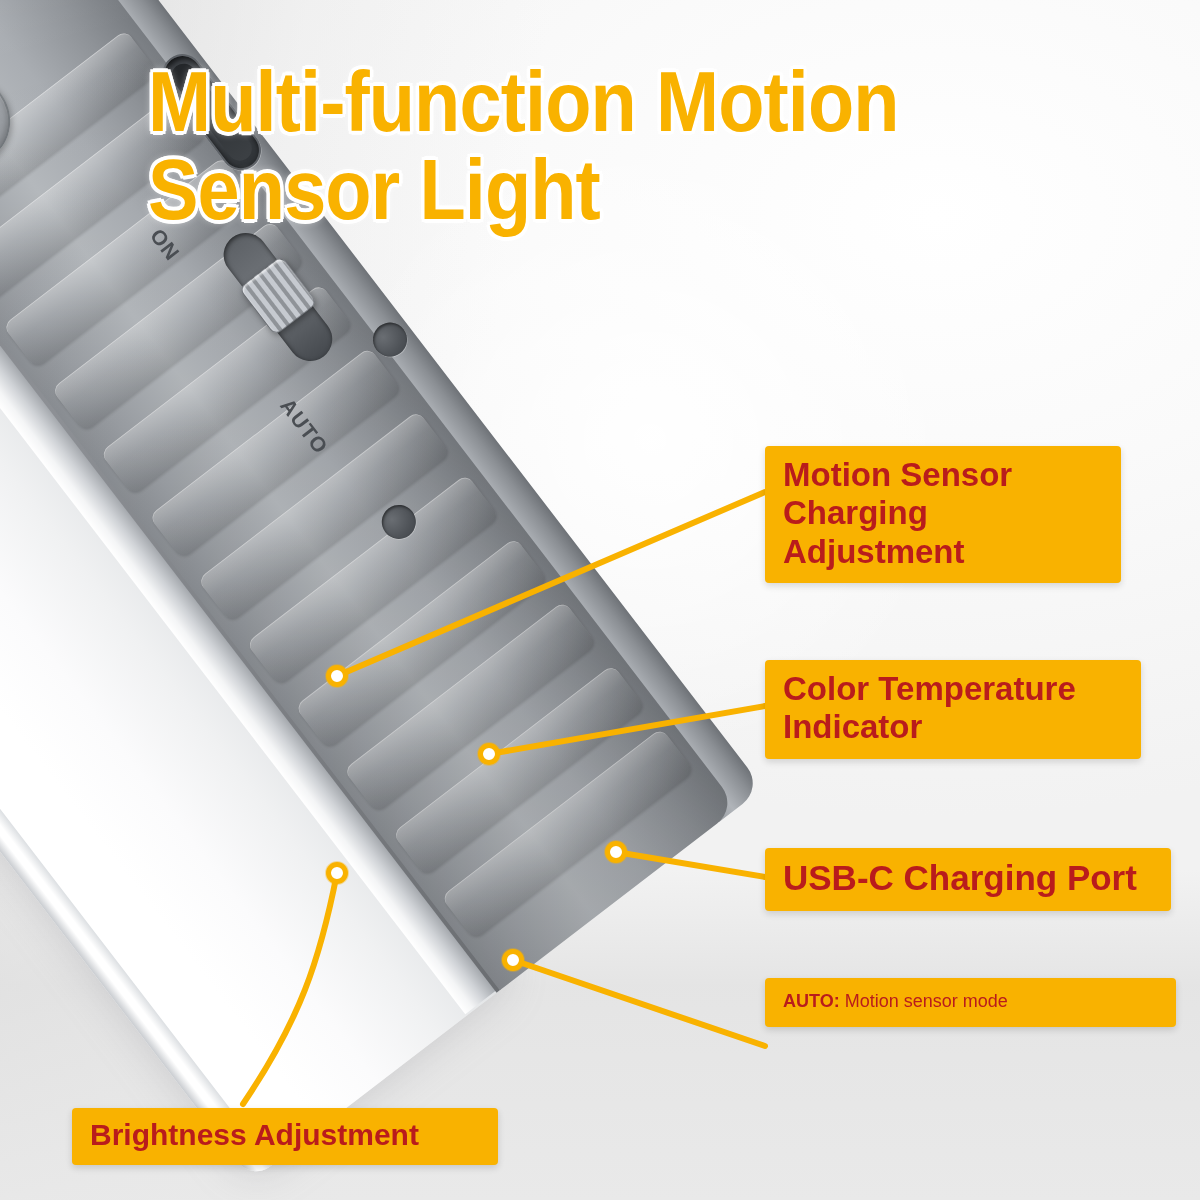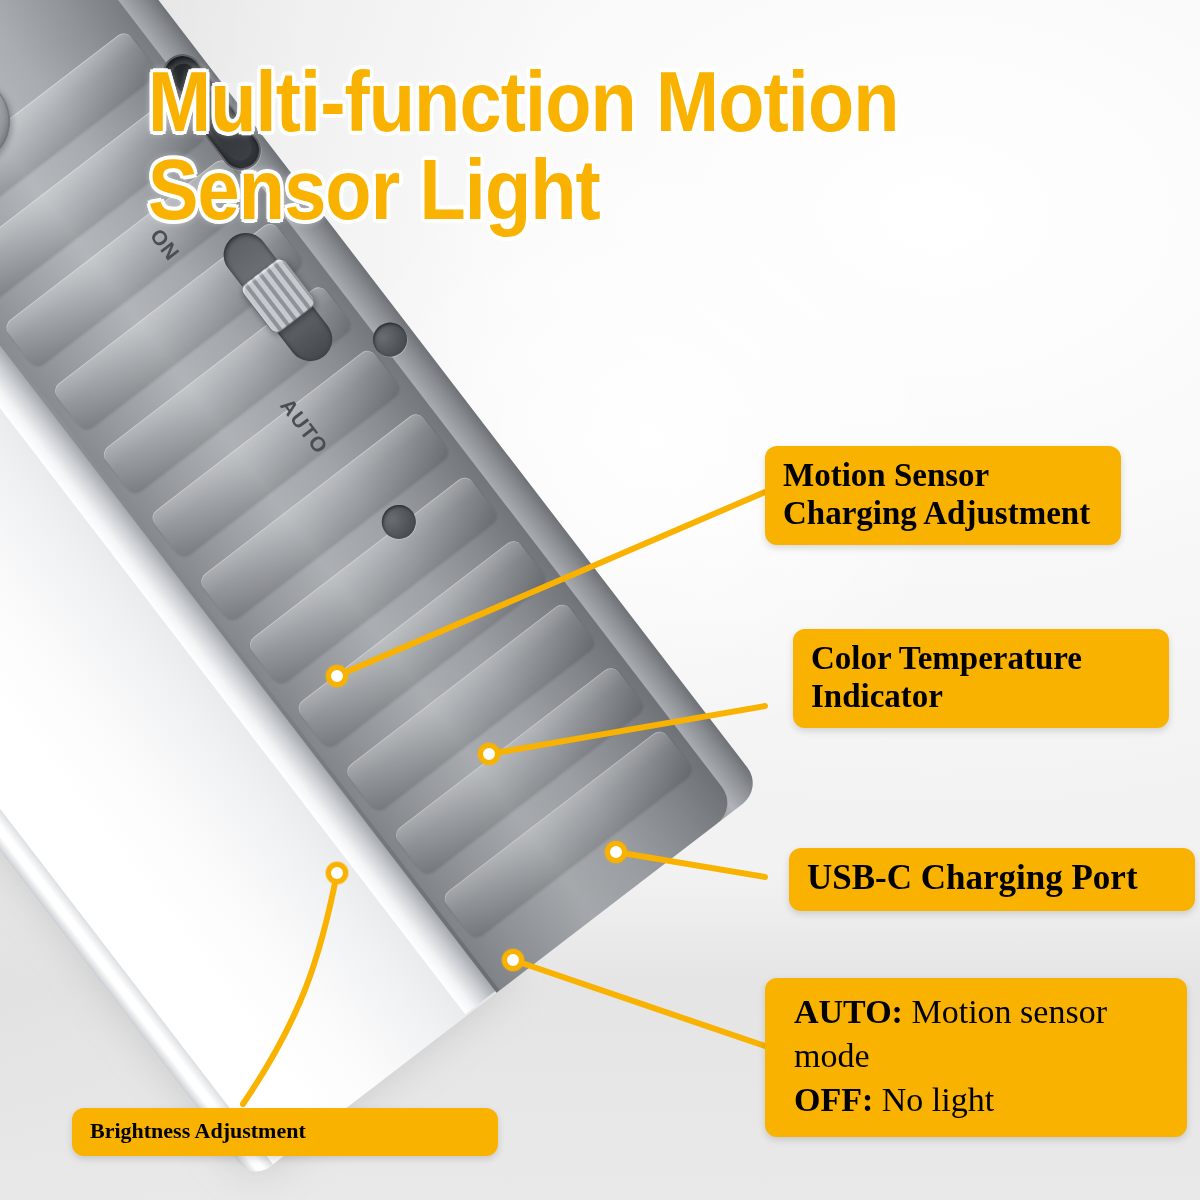--- a/index.html
+++ b/index.html
@@ -126,32 +126,32 @@
     transform:scaleX(.88);transform-origin:left top;
     letter-spacing:-1px;
     text-shadow:
       -3px -3px 0 #fff, 3px -3px 0 #fff, -3px 3px 0 #fff, 3px 3px 0 #fff,
       -4px 0 0 #fff, 4px 0 0 #fff, 0 -4px 0 #fff, 0 4px 0 #fff,
       0 0 10px rgba(255,255,255,.95);
   }
 
   
   .badge{
-    position:absolute;background:#F9B200;border-radius:12px;
-    color:#000000;font-weight:bold;
+    position:absolute;background:#F9B200;border-radius:4px;
+    color:#b91c1c;font-weight:bold;
     box-shadow:0 3px 7px rgba(0,0,0,.14);
     padding:10px 18px 12px 18px;
     line-height:1.16;
-    font-family:Liberation Serif, serif;
+    font-family:Liberation Sans, sans-serif;
   }
   .badge.big{font-size:33px;}
   .badge.one{font-size:35px;}
-  .badge.modes{font-size:34px;font-weight:normal;line-height:1.30;padding:12px 18px 14px 29px;}
+  .badge.modes{font-size:18px;font-weight:normal;line-height:1.30;padding:12px 18px 14px 18px;}
   .badge.modes b{font-weight:bold;}
-  .badge.brightness{font-size:22px;}
+  .badge.brightness{font-size:30px;}
 
   
   .dot{
     position:absolute;width:22px;height:22px;border-radius:50%;
     background:#fff;border:5px solid #F9B200;box-sizing:border-box;
     box-shadow:0 0 0 1px rgba(249,178,0,.35);
   }
   svg#leaders{position:absolute;left:0;top:0;width:1200px;height:1200px;pointer-events:none;}
 </style>
 </head>
@@ -214,35 +214,32 @@
       <path d="M513,960 L765,1046"></path>
       <path d="M337,873 C320,960 300,1020 243,1104"></path>
     </g>
   </svg>
 
   <div class="badge big" style="left:765px;top:446px;width:320px;">
     <div>Motion Sensor</div>
     <div>Charging Adjustment</div>
   </div>
 
-  <div class="badge big" style="left:765px;top:629px;width:340px;margin-left:28px;">
+  <div class="badge big" style="left:765px;top:660px;width:340px;">
     <div>Color Temperature</div>
     <div>Indicator</div>
   </div>
 
-  <div class="badge one" style="left:765px;top:848px;width:370px;margin-left:24px;">
+  <div class="badge one" style="left:765px;top:848px;width:370px;">
     <div>USB-C Charging Port</div>
   </div>
 
   <div class="badge modes" style="left:765px;top:978px;width:375px;">
     <div>
       <b>AUTO:</b><span> Motion sensor mode</span>
-    </div>
-    <div>
-      <b>OFF:</b><span> No light</span>
     </div>
   </div>
 
   <div class="badge brightness" style="left:72px;top:1108px;width:390px;">
     <div>Brightness Adjustment</div>
   </div>
 
   <div class="dot" style="left:326px;top:665px;"></div>
   <div class="dot" style="left:478px;top:743px;"></div>
   <div class="dot" style="left:605px;top:841px;"></div>

